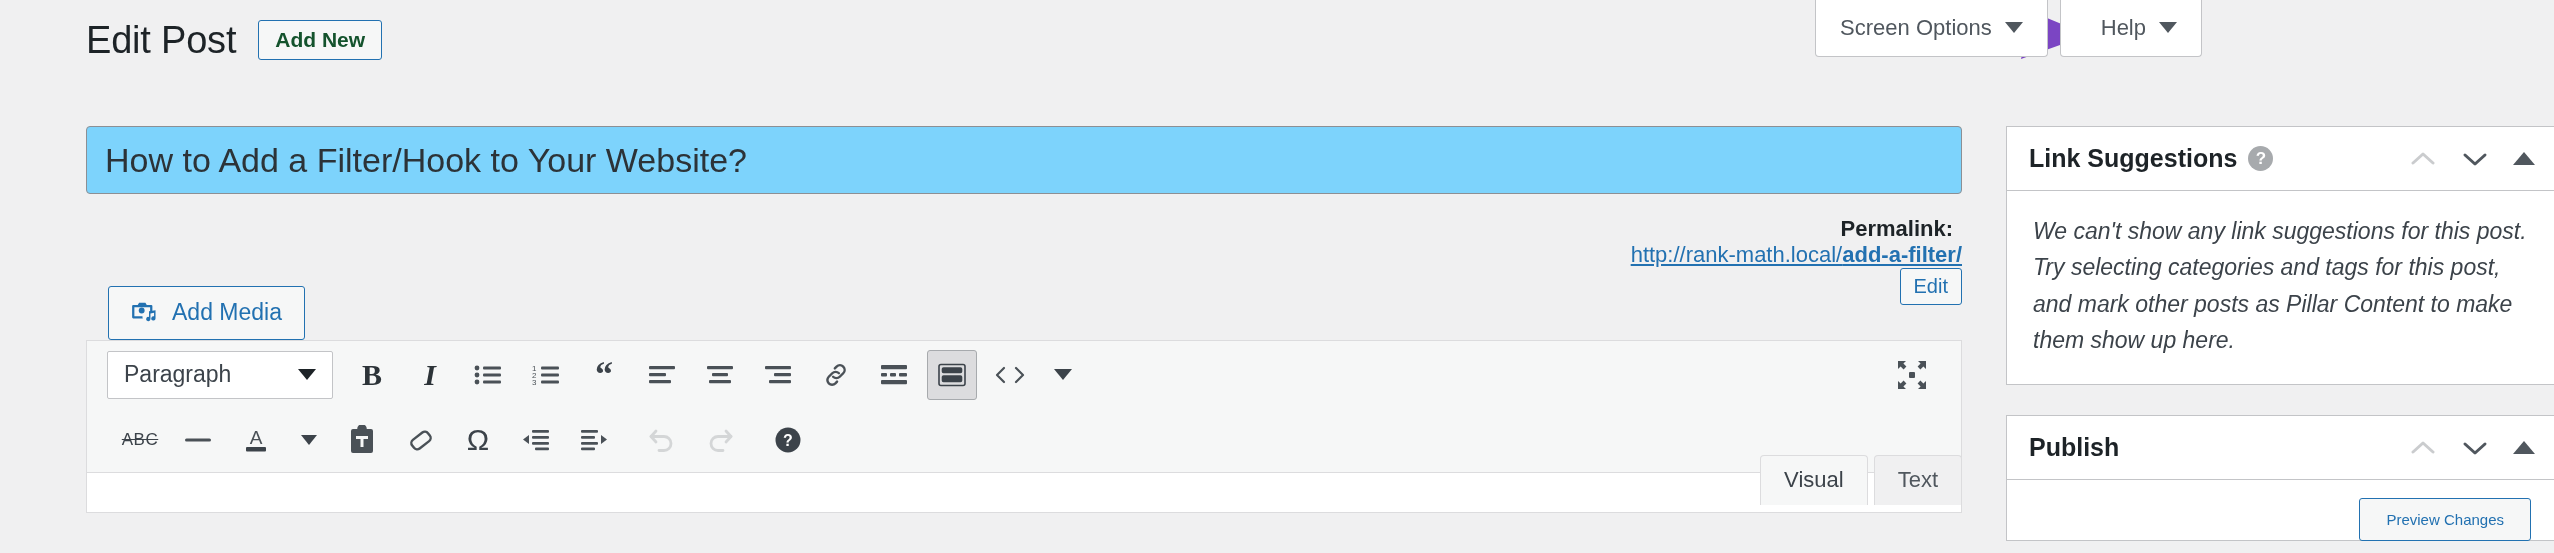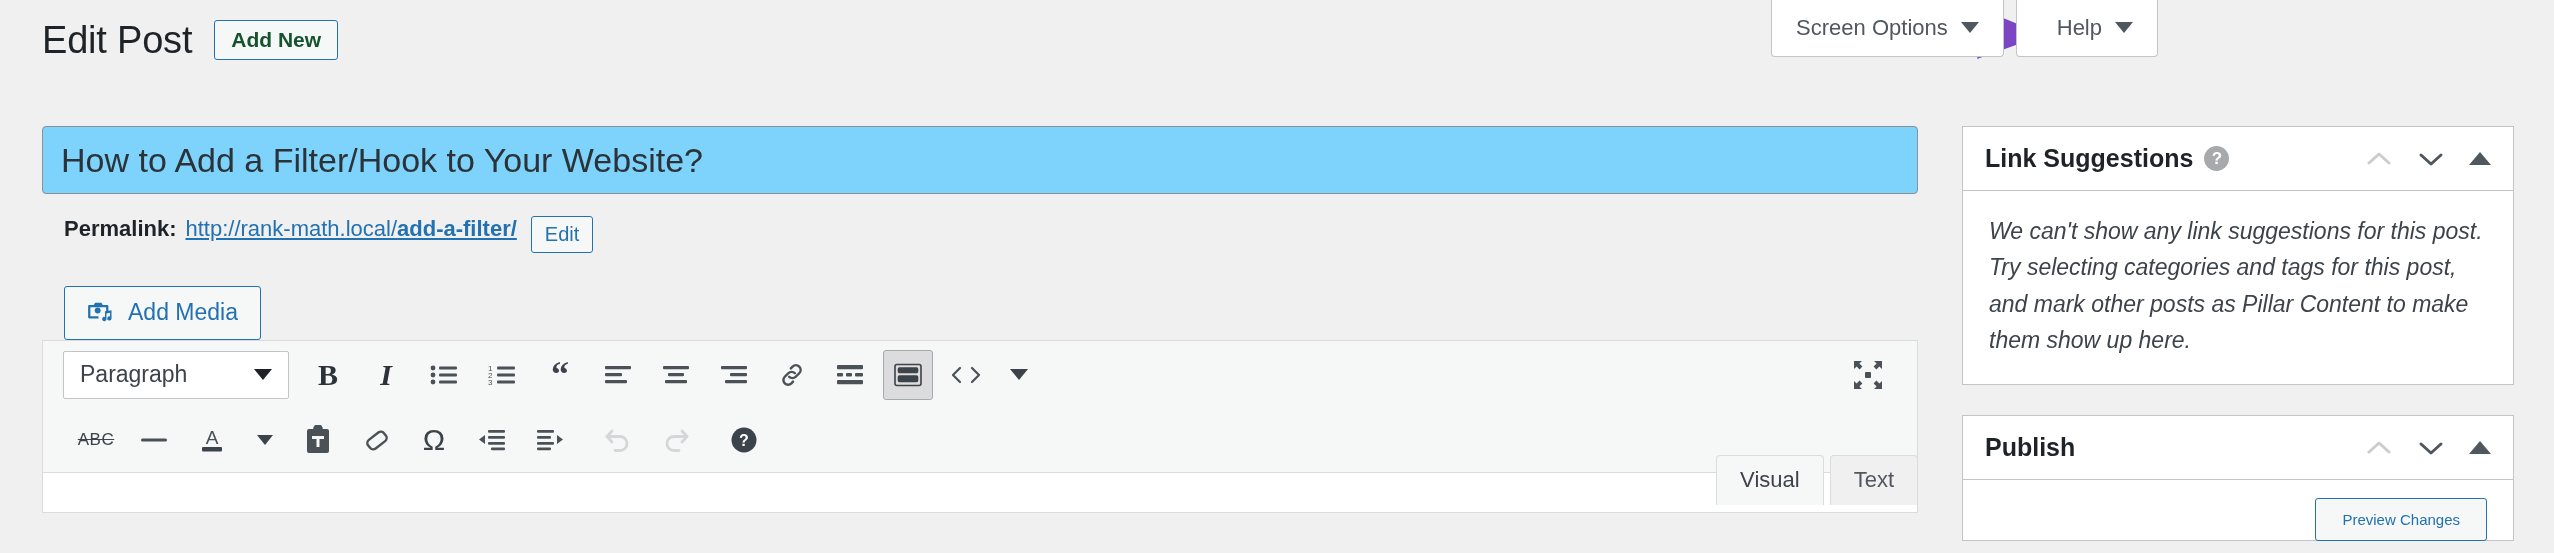--- a/index.html
+++ b/index.html
@@ -3,21 +3,21 @@
 <meta charset="utf-8">
 <style>
   * { box-sizing: border-box; }
   html, body {
     margin: 0; padding: 0;
     width: 2554px; height: 553px;
     background: #f0f0f1;
     font-family: "Liberation Sans", sans-serif;
     overflow: hidden;
   }
-  .screen { position: relative; width: 2176px; height: 553px; background: #f0f0f1; }
+  .screen { position: relative; width: 2176px; height: 553px; background: #f0f0f1; margin-left: 44px; }
 
   
   .page-header {
     position: absolute; left: 42px; top: 20px;
     display: flex; align-items: center; gap: 22px;
   }
   .page-title {
     font-size: 38px; color: #1d2327; font-weight: 400;
     letter-spacing: -0.2px; line-height: 1;
   }
@@ -51,22 +51,22 @@
 
   .title-input {
     width: 100%; height: 68px;
     background: #7dd3fc; border: 1px solid #8c8f94; border-radius: 4px;
     font-size: 34px; color: #2c3338; font-family: "Liberation Sans", sans-serif;
     padding: 0 18px; line-height: 66px; outline: none;
     white-space: nowrap; overflow: hidden;
   }
 
   .permalink-row {
-    display: flex; align-items: flex-start; gap: 0;
-    margin-top: 22px; padding-left: 22px; height: 42px;
+    display: flex; align-items: flex-end; gap: 0;
+    margin-top: 22px; padding-left: 22px; height: 42px; flex-direction: column;
   }
   .permalink-label { font-size: 22px; color: #1d2327; font-weight: 700; margin-right: 9px; }
   .permalink-link {
     font-size: 22px; color: #2271b1; text-decoration: underline; cursor: pointer;
   }
   .permalink-link .slug { font-weight: 700; }
   .edit-slug-btn {
     margin-left: 14px; background: #f6f7f7; border: 1px solid #2271b1;
     border-radius: 3px; color: #2271b1; font-size: 20px;
     padding: 7px 13px 8px; line-height: 1; cursor: pointer;

